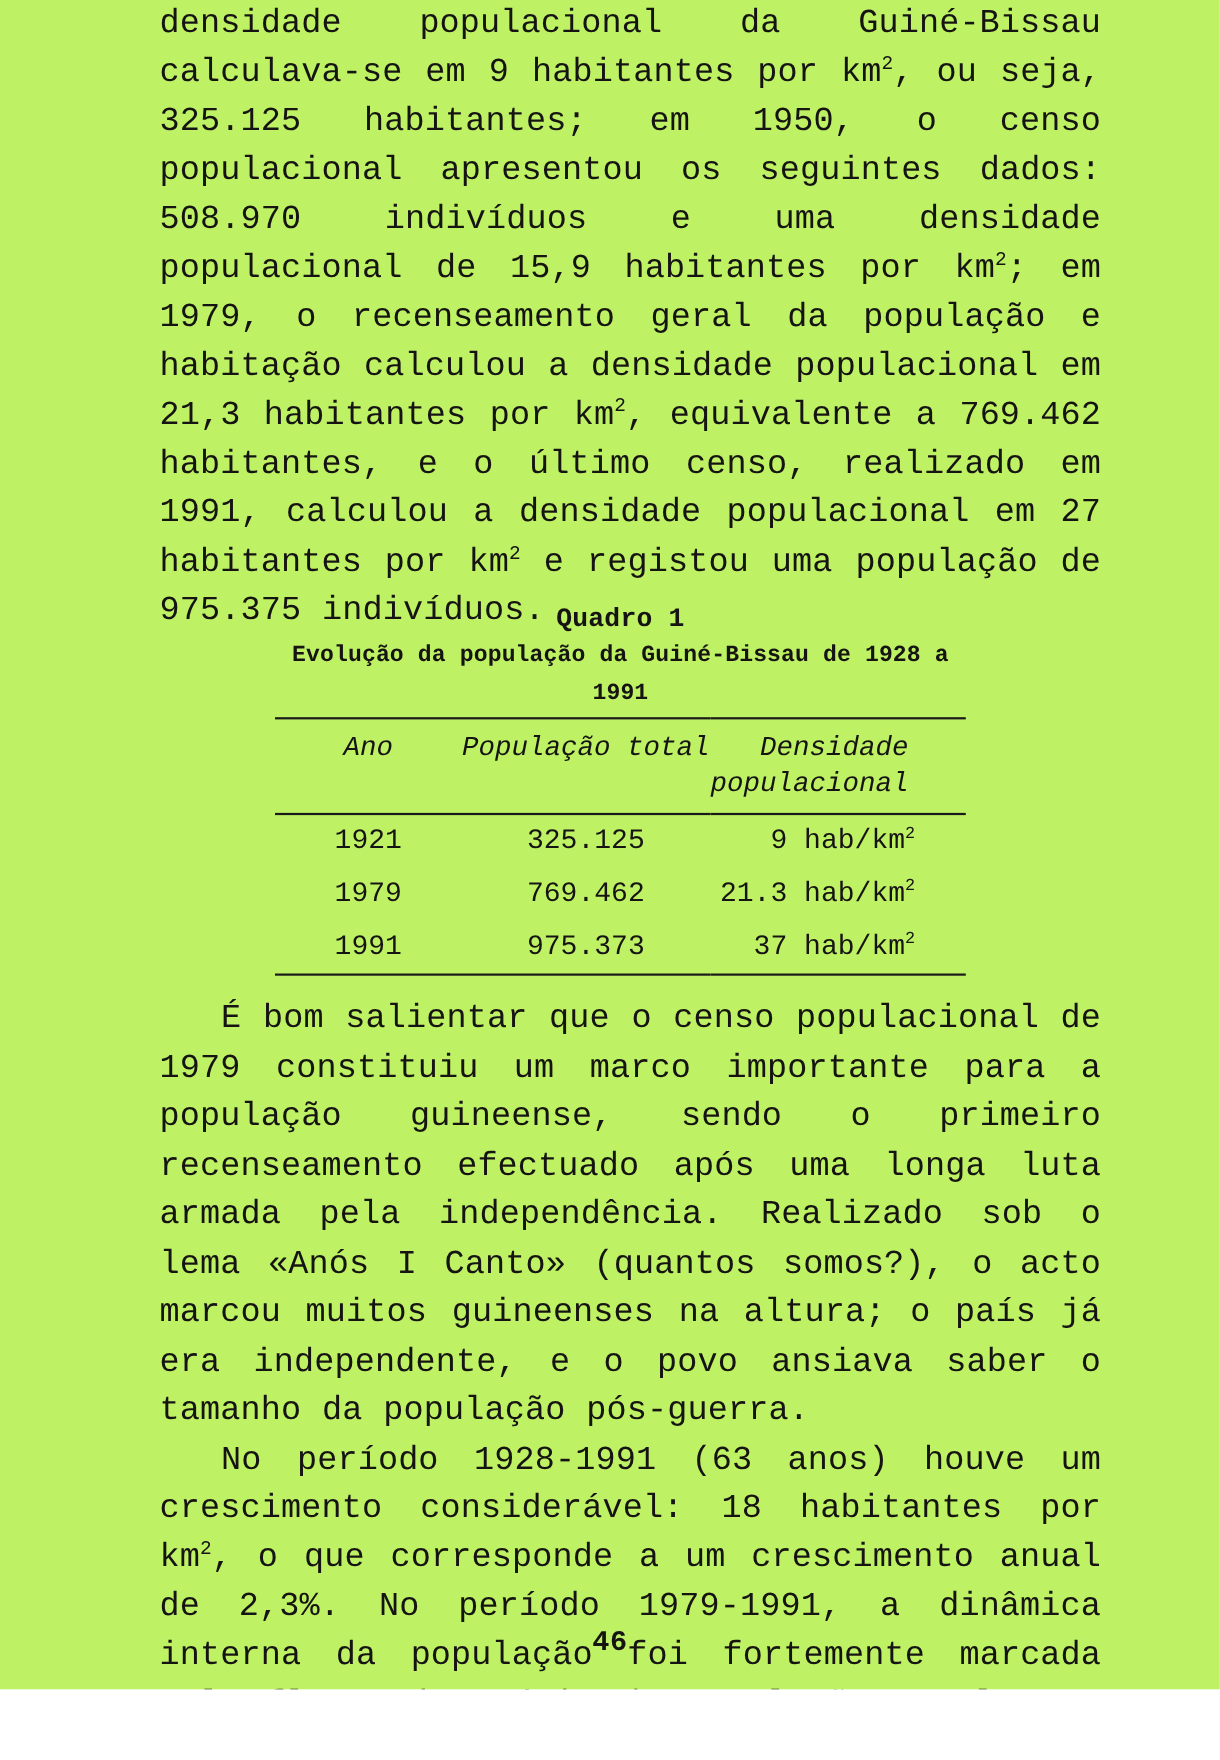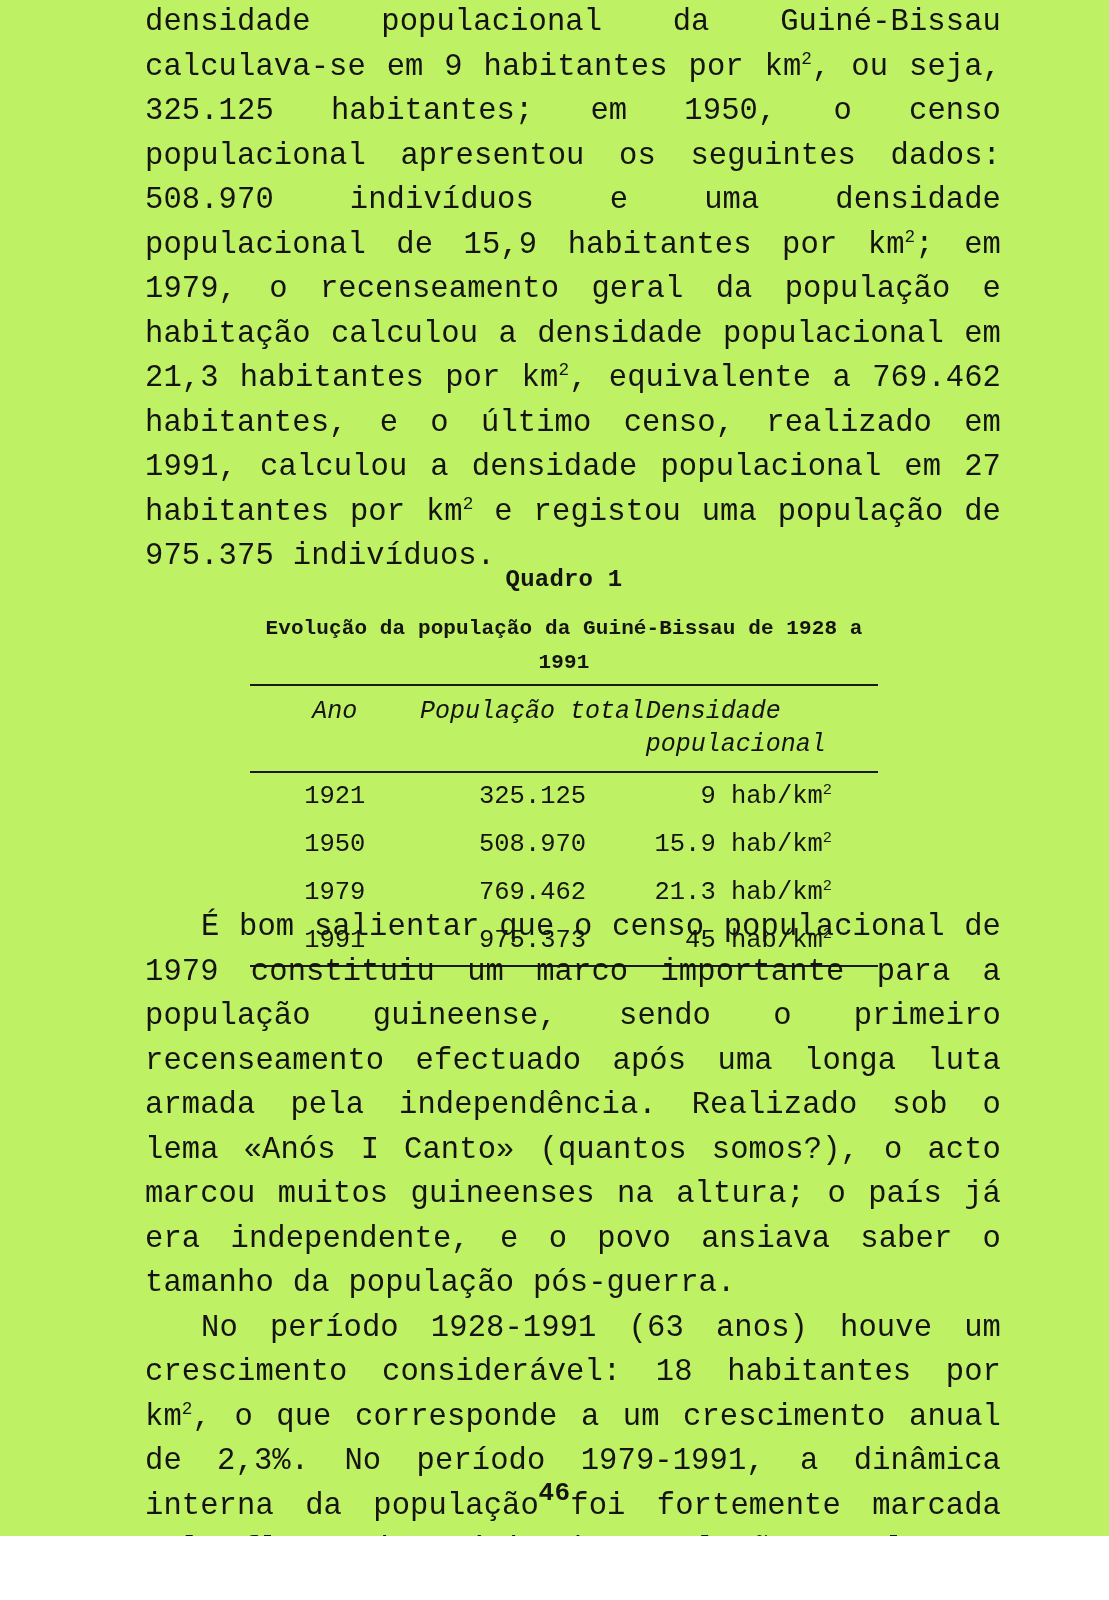--- a/index.html
+++ b/index.html
@@ -44,21 +44,21 @@
   #para-intro { top: 0; }
 
   
   .table-wrap {
     position: absolute;
     left: 250px;
     top: 548px;
     width: 628px;
   }
   .tbl-title {
-    margin: 16px;
+    margin: 0;
     text-align: center;
     font-weight: bold;
     font-size: 24px;
     line-height: 32px;
     letter-spacing: 0.2px;
   }
   .tbl-caption {
     margin: 0;
     text-align: center;
     font-weight: bold;
@@ -84,21 +84,21 @@
   table.quadro tbody tr:first-child td { border-top: 2.4px solid #1a1a1a; }
   table.quadro tbody tr:last-child td { border-bottom: 2.4px solid #1a1a1a; }
   table.quadro td {
     font-size: 25.5px;
     line-height: 30px;
     padding: 9px 0;
   }
   .col-ano   { width: 27%; text-align: center; }
   .col-pop   { width: 36%; text-align: center; }
   .col-dens  { width: 37%; text-align: right; padding-right: 46px !important; }
-  th.col-dens { text-align: left; padding-right: 52px !important; }
+  th.col-dens { text-align: right; padding-right: 52px !important; }
   td.col-dens sup {
     font-size: 0.6em;
     vertical-align: super;
     line-height: 0;
   }
   .dens-sub { display: block; }
 
   
   .folio {
     position: absolute;
@@ -135,33 +135,28 @@
           </th>
         </tr>
       </thead>
       <tbody>
         <tr>
           <td class="col-ano">1921</td>
           <td class="col-pop">325.125</td>
           <td class="col-dens"><span>9 hab/km</span><sup>2</sup></td>
         </tr>
         <tr>
-          <td class="col-ano">1950</td>
-          <td class="col-pop">508.970</td>
-          <td class="col-dens"><span>15.9 hab/km</span><sup>2</sup></td>
-        </tr>
-        <tr>
           <td class="col-ano">1979</td>
           <td class="col-pop">769.462</td>
           <td class="col-dens"><span>21.3 hab/km</span><sup>2</sup></td>
         </tr>
         <tr>
           <td class="col-ano">1991</td>
           <td class="col-pop">975.373</td>
-          <td class="col-dens"><span>45 hab/km</span><sup>2</sup></td>
+          <td class="col-dens"><span>37 hab/km</span><sup>2</sup></td>
         </tr>
       </tbody>
     </table>
   </div>
 
   <div class="textblock" id="para-tail" style="top:905px;">
     <p class="para indent">É bom salientar que o censo populacional de 1979 constituiu um marco importante para a população guineense, sendo o primeiro recenseamento efectuado após uma longa luta armada pela independência. Realizado sob o lema «Anós I Canto» (quantos somos?), o acto marcou muitos guineenses na altura; o país já era independente, e o povo ansiava saber o tamanho da população pós-guerra.</p>
     <p class="para indent">No período 1928-1991 (63 anos) houve um crescimento considerável: 18 habitantes por km<sup>2</sup>, o que corresponde a um crescimento anual de 2,3%. No período 1979-1991, a dinâmica interna da população foi fortemente marcada pelo fluxo migratório da população rural para os centros urbanos. A</p>
   </div>
 

